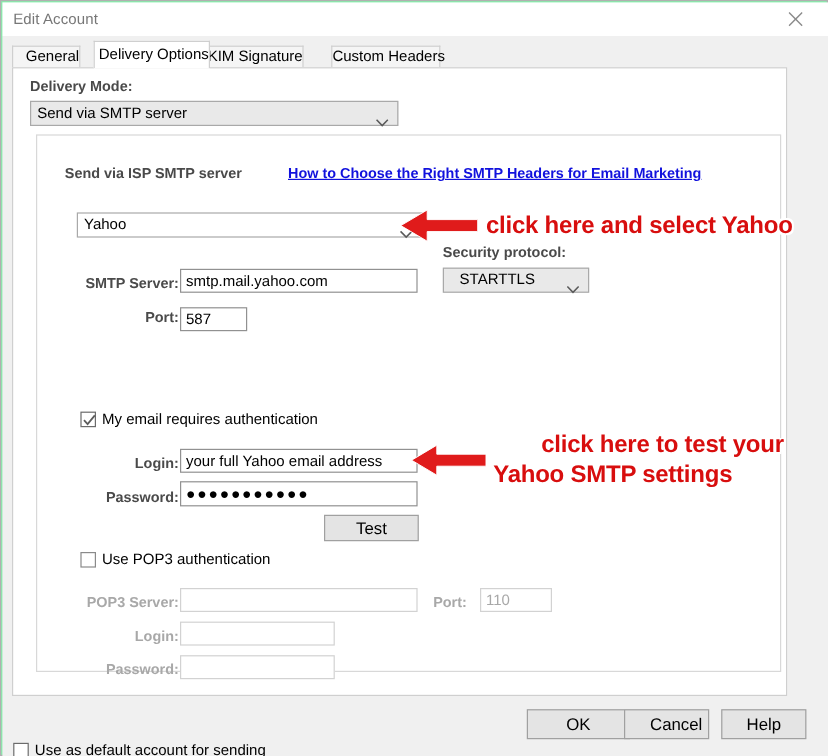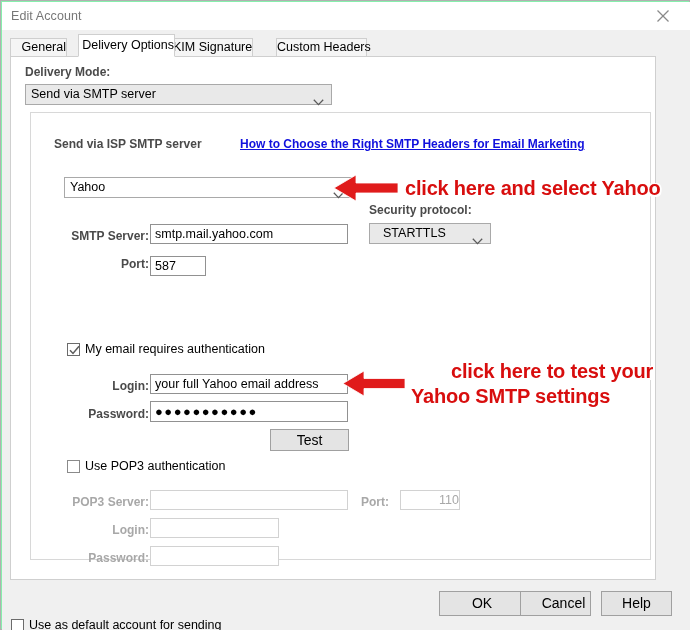--- a/index.html
+++ b/index.html
@@ -356,21 +356,21 @@
         </div>
 
         <div class="lbl-bold disabled" style="left:26px; top:382px; width:92px; text-align:right;">
           <span>POP3 Server:</span>
         </div>
         <div class="tbox disabled" style="left:119px; top:377px; width:198px; height:20px;">
           <span></span>
         </div>
 
         <div class="lbl-bold disabled" style="left:330px; top:382px;">Port:</div>
-        <div class="tbox disabled" style="left:369px; top:377px; width:60px; height:20px;text-align:right;">
+        <div class="tbox disabled" style="left:369px; top:377px; width:60px; height:20px;">
           <span>110</span>
         </div>
 
         <div class="lbl-bold disabled" style="left:26px; top:410px; width:92px; text-align:right;">
           <span>Login:</span>
         </div>
         <div class="tbox disabled" style="left:119px; top:405px; width:129px; height:20px;">
           <span></span>
         </div>
 

